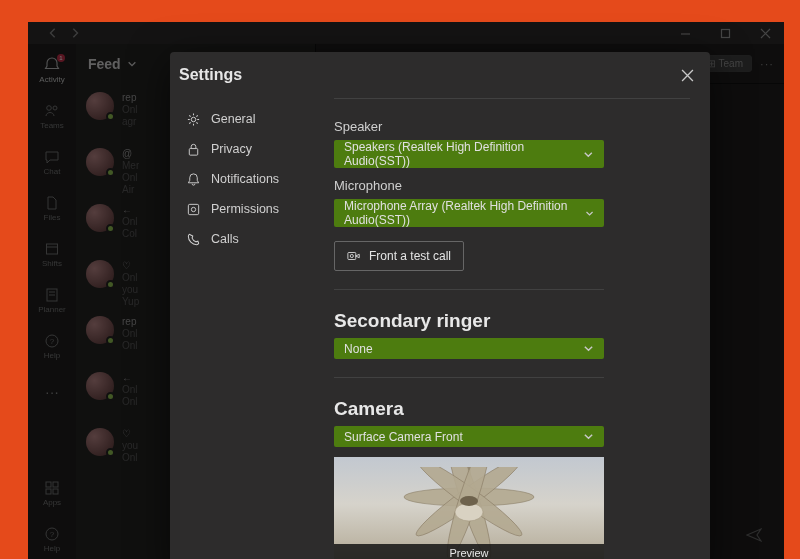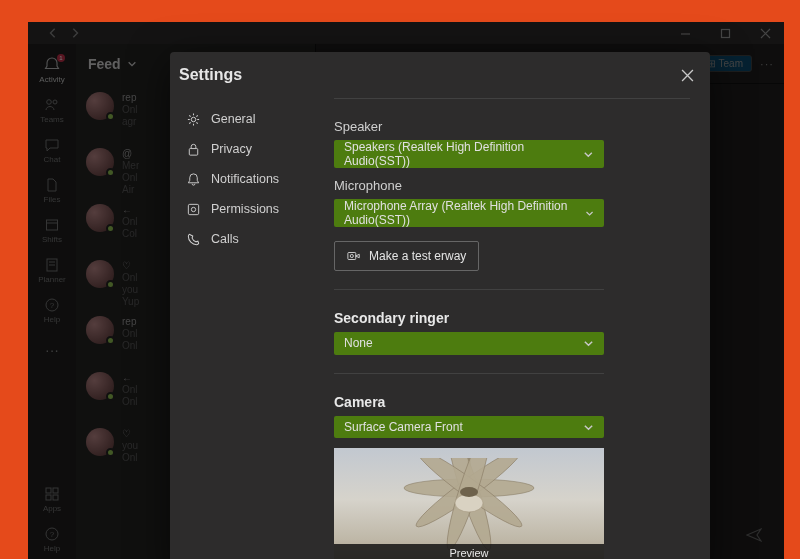--- a/index.html
+++ b/index.html
@@ -33,21 +33,21 @@
   .titlebar .nav-arrows { margin-right: auto; display:flex; gap:4px; padding-left:10px;}
   .titlebar .nav-arrows .tb-btn { width:18px; }
 
   .app-body { flex:1; display:flex; overflow:hidden; }
 
   .left-rail {
     width: 48px;
     background: #1f1e1e;
     display:flex; flex-direction:column; align-items:center;
     padding-top:6px;
-    gap:0;
+    gap:6px;
   }
   .rail-item { width:40px; height:40px; display:flex; flex-direction:column; align-items:center; justify-content:center; color:#777; font-size:8px; gap:2px; position:relative;}
   .rail-item.active { color:#c9c9c9; }
   .rail-item .ricon { width:16px; height:16px; }
   .rail-dot { position:absolute; top:4px; right:7px; width:8px; height:8px; border-radius:50%; background:#c4314b; color:#fff; font-size:6px; line-height:8px; text-align:center;}
   .rail-spacer { flex:1; }
 
   .feed-col {
     width: 240px;
     background: #252423;
@@ -62,21 +62,21 @@
   .feed-list { flex:1; overflow:hidden; }
   .feed-item { height:56px; display:flex; align-items:flex-start; padding:8px 10px; gap:8px; color:#6e6e6e;}
   .avatar { width:28px; height:28px; border-radius:50%; background: radial-gradient(circle at 30% 30%, #b88, #533); position:relative; flex-shrink:0;}
   .presence { position:absolute; right:-1px; bottom:-1px; width:9px; height:9px; border-radius:50%; background:#92c353; border:2px solid #252423;}
   .feed-text { font-size:10px; line-height:12px; overflow:hidden;}
   .feed-text .l1 { color:#9a9a9a; }
   .feed-text .l2, .feed-text .l3 { color:#5a5a5a; }
 
   .main-col { flex:1; background:#1f1e1e; position:relative; }
   .main-header { height:40px; border-bottom:1px solid #111; display:flex; align-items:center; justify-content:flex-end; padding:0 10px; gap:8px;}
-  .team-chip { border:1px solid #444; border-radius:3px; padding:2px 8px; font-size:10px; color:#999; background:#0c4a6e; }
+  .team-chip { border:1px solid #444; border-radius:3px; padding:2px 8px; font-size:10px; color:#999; background:#404040; }
   .more-dots { color:#888; letter-spacing:1px; }
   .main-body { padding:20px 18px; color:#6a6a6a; font-size:11px; display:flex; flex-direction:column; gap:28px;}
   .thumb-row { display:flex; align-items:center; gap:6px; color:#999;}
   .thumb-icon { color:#c19c00;}
   .compose { position:absolute; bottom:16px; right:22px; color:#666;}
   .compose svg{width:16px;height:16px;}
 
   
   .veil {
     position:absolute; inset:0;
@@ -137,21 +137,21 @@
     border-top:1px solid #414141;
     height:1px;
     margin-bottom:10px;
   }
   .section-label {
     font-size:13px;
     color:#cfcfcf;
     margin-bottom:6px;
     margin-top:10px;
   }
-  .section-label.strong { font-weight:600; font-size:14px; color:#e8e8e8; margin-top:20px;}
+  .section-label.strong { font-weight:600; font-size:19px; color:#e8e8e8; margin-top:20px;}
   .dropdown {
     height:30px;
     background:#4d7c0f;
     border-radius:2px;
     display:flex; align-items:center;
     padding: 0 10px;
     font-size:12px;
     color:#e0e0e0;
     justify-content:space-between;
     cursor:pointer;
@@ -482,21 +482,21 @@
             </svg>
         </div>
 
         <div>
           <div class="outline-btn">
             <svg width="14" height="14" viewBox="0 0 16 16">
                 <rect x="1" y="4" width="9" height="8" rx="1" stroke="#ddd" fill="none"></rect>
                 <path d="M10 8l4-2v4z" stroke="#ddd" fill="none"></path>
                 <circle cx="5.5" cy="8" r="1.8" stroke="#ddd" fill="none"></circle>
               </svg>
-            <span>Make a test erway</span>
+            <span>Front a test call</span>
           </div>
         </div>
 
         <div class="section-divider"></div>
 
         <div class="section-label strong">Secondary ringer</div>
         <div class="dropdown">
           <span>None</span>
           <svg class="dd-chev" viewBox="0 0 12 12">
               <path d="M2 4l4 4 4-4" stroke="currentColor" stroke-width="1.6" fill="none"></path>

